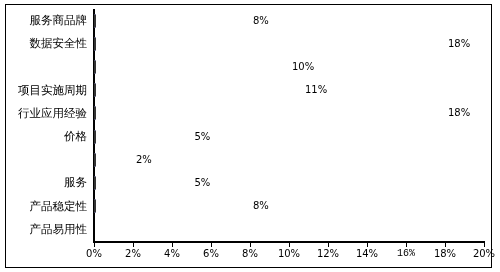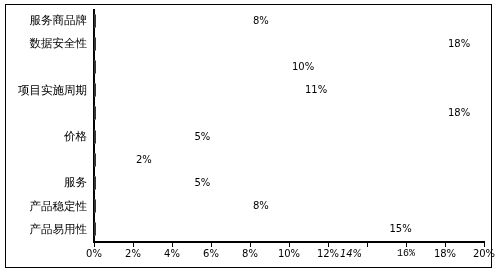--- a/index.html
+++ b/index.html
@@ -133,20 +133,21 @@
 </style>
 </head>
 <body>
 
 <div id="chart-frame">
 
   <div id="category-labels">
       <div class="cat-label" style="top: 0px;">服务商品牌</div>
       <div class="cat-label" style="top: 23.2px;">数据安全性</div>
       <div class="cat-label" style="top: 69.6px;">项目实施周期</div>
+      <div class="cat-label" style="top: 92.8px;">行业应用经验</div>
       <div class="cat-label" style="top: 116px;">价格</div>
       <div class="cat-label" style="top: 162.4px;">服务</div>
       <div class="cat-label" style="top: 185.6px;">产品稳定性</div>
       <div class="cat-label" style="top: 208.8px;">产品易用性</div>
     </div>
 
   <div id="y-axis-line"></div>
 
   <div id="plot-area">
       <div class="bar-row" style="top: 0px;">
@@ -195,26 +196,20 @@
         <div class="bar-track" style="width: 97.5px;">
           <div class="bar-fill" style="background: rgb(153, 153, 255); border-color: rgb(51, 51, 51);"></div>
         </div>
         <span class="bar-value" style="left: 100.5px;">5%</span>
       </div>
       <div class="bar-row" style="top: 185.6px;">
         <div class="bar-track" style="width: 156px;">
           <div class="bar-fill" style="background: rgb(153, 153, 255); border-color: rgb(51, 51, 51);"></div>
         </div>
         <span class="bar-value" style="left: 159px;">8%</span>
-      </div>
-      <div class="bar-row" style="top: 208.8px;">
-        <div class="bar-track" style="width: 292.5px;">
-          <div class="bar-fill" style="background: rgb(153, 153, 255); border-color: rgb(51, 51, 51);"></div>
-        </div>
-        <span class="bar-value" style="left: 295.5px;">15%</span>
       </div>
     </div>
 
   <div id="x-axis-line"></div>
 
   <div id="x-ticks">
       <div class="tick-mark" style="left: 88px;"></div>
       <div class="tick-label" style="left: 88px;">0%</div>
       <div class="tick-mark" style="left: 127px;"></div>
       <div class="tick-label" style="left: 127px;">2%</div>
@@ -222,21 +217,21 @@
       <div class="tick-label" style="left: 166px;">4%</div>
       <div class="tick-mark" style="left: 205px;"></div>
       <div class="tick-label" style="left: 205px;">6%</div>
       <div class="tick-mark" style="left: 244px;"></div>
       <div class="tick-label" style="left: 244px;">8%</div>
       <div class="tick-mark" style="left: 283px;"></div>
       <div class="tick-label" style="left: 283px;">10%</div>
       <div class="tick-mark" style="left: 322px;"></div>
       <div class="tick-label" style="left: 322px;">12%</div>
       <div class="tick-mark" style="left: 361px;"></div>
-      <div class="tick-label" style="left: 345px; font-style: italic;">14%</div>
+      <div class="tick-label" style="left: 361px;">14%</div>
       <div class="tick-mark" style="left: 400px;"></div>
       <div class="tick-label" style="left: 400px; font-family: Liberation Mono, monospace;">16%</div>
       <div class="tick-mark" style="left: 439px;"></div>
       <div class="tick-label" style="left: 439px;">18%</div>
       <div class="tick-mark" style="left: 478px;"></div>
       <div class="tick-label" style="left: 478px;">20%</div>
     </div>
 
 </div>
 

